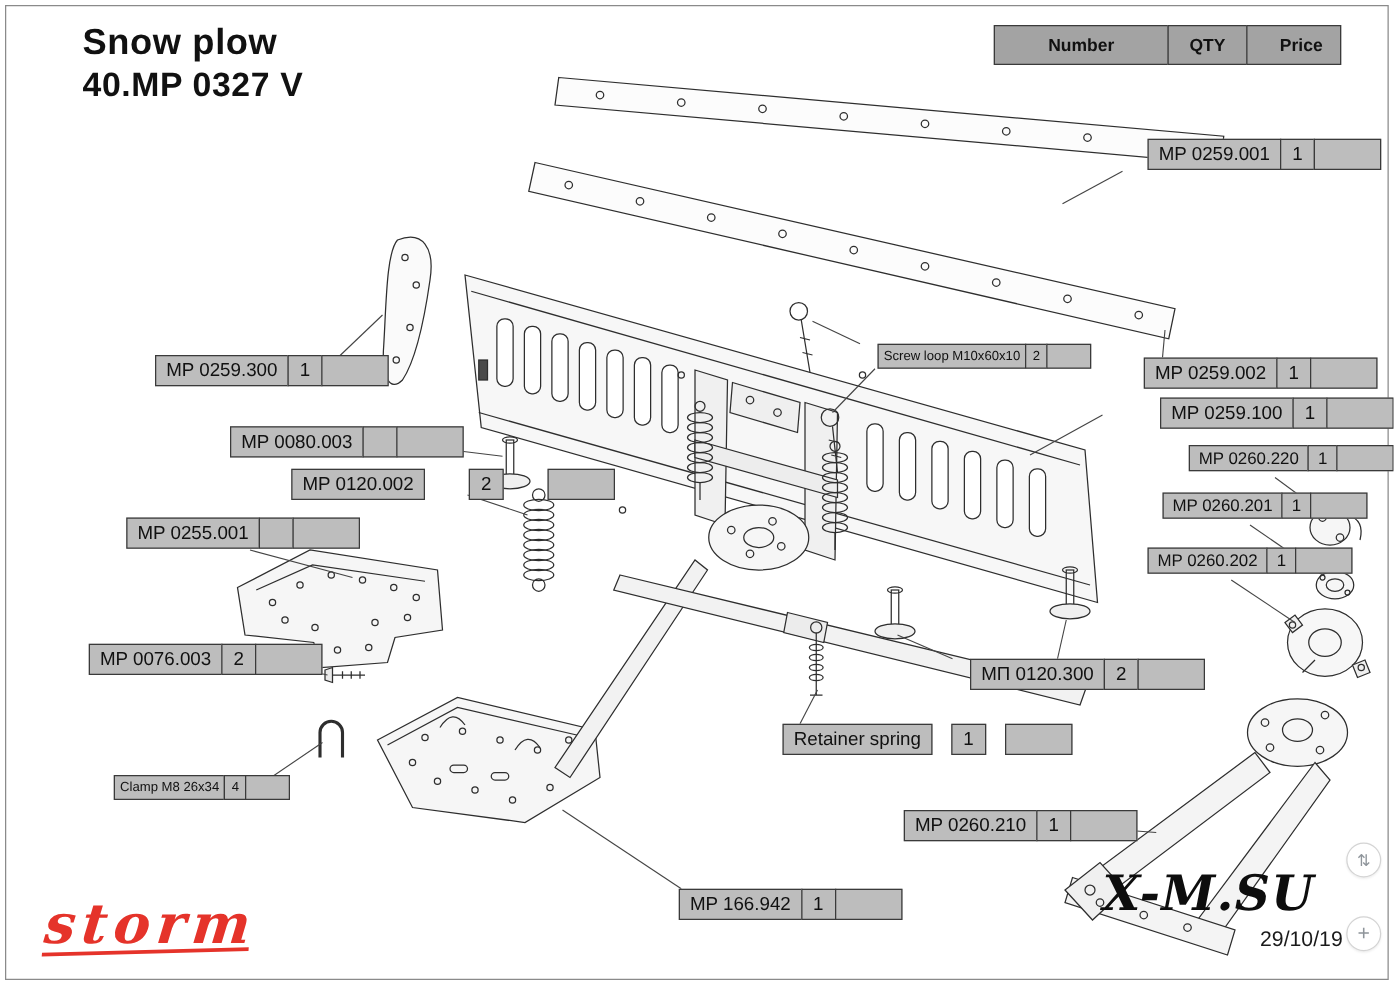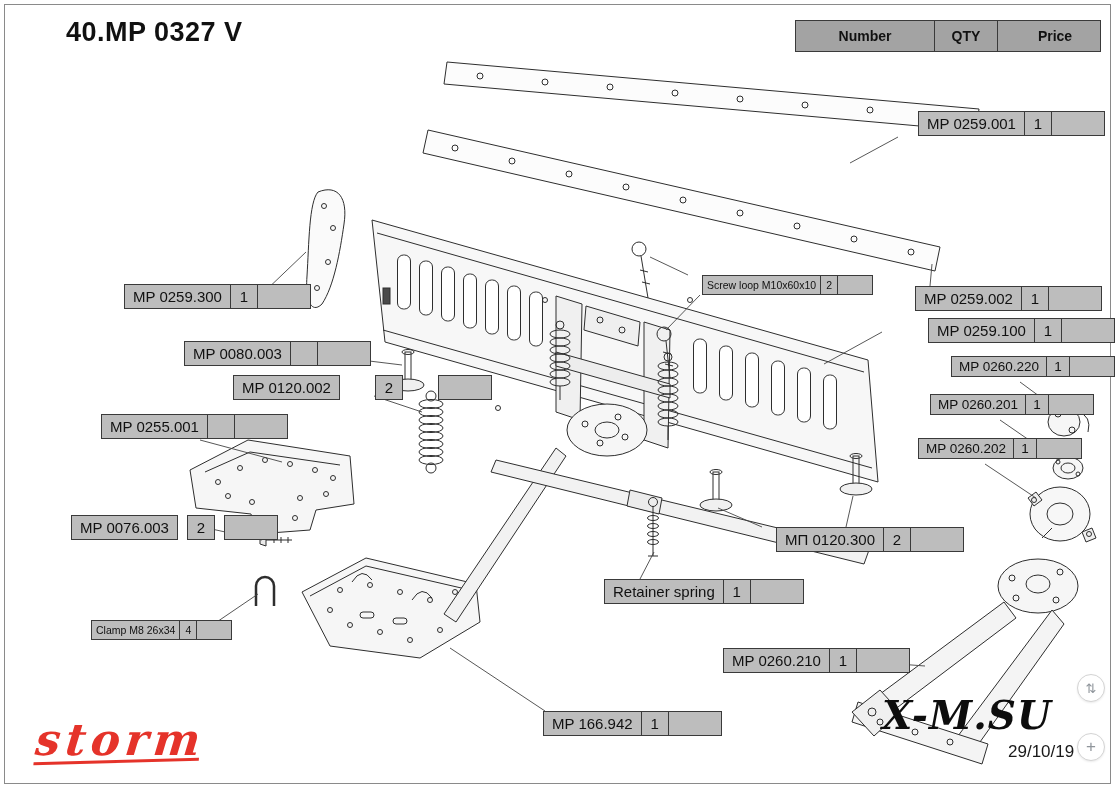--- a/index.html
+++ b/index.html
@@ -14,21 +14,21 @@
   .title .t2{font-size:27px;font-weight:bold;letter-spacing:.5px;}
   
   .hdr{position:absolute;left:795px;top:20px;display:flex;}
   .hdr .cell{
     background:#a3a3a3;border:1px solid #3a3a3a;margin-left:-1px;
     display:flex;align-items:center;justify-content:center;
     font-weight:bold;font-size:14px;height:32px;box-sizing:border-box;
   }
   .hdr .c-number{width:140px;margin-left:0;}
   .hdr .c-qty{width:64px;}
-  .hdr .c-price{width:104px;padding-left:12px;}
+  .hdr .c-price{width:76px;padding-left:12px;}
   
   .plabel{position:absolute;display:flex;align-items:stretch;font-size:15px;padding-left:46px;}
   .plabel .box{
     background:#bdbdbd;border:1px solid #3a3a3a;margin-left:-1px;
     padding:3px 8px;white-space:nowrap;box-sizing:border-box;
     display:flex;align-items:center;
   }
   .plabel .num{margin-left:0;}
   .plabel .qty{width:28px;justify-content:center;padding:3px 2px;}
   .plabel .price{width:54px;}
@@ -329,20 +329,21 @@
         <line x1="846" y1="527" x2="853" y2="496"></line>
         <line x1="640" y1="579" x2="654" y2="552"></line>
         <line x1="205" y1="630" x2="258" y2="594"></line>
         <line x1="859" y1="661" x2="925" y2="666"></line>
         <line x1="545" y1="711" x2="450" y2="648"></line>
       </g>
     </g>
   </svg>
 
   <div class="title">
+    <div class="t1">Snow plow</div>
     <div class="t2">40.MP 0327 V</div>
   </div>
 
   <div class="hdr">
     <div class="cell c-number">Number</div>
     <div class="cell c-qty">QTY</div>
     <div class="cell c-price">Price</div>
   </div>
 
   <div class="plabel" style="left:872px;top:111px;">
@@ -404,33 +405,33 @@
     <span class="box qty">1</span>
     <span class="box price"></span>
   </div>
 
   <div class="plabel mid" style="left:872px;top:438px;">
     <span class="box num">MP 0260.202</span>
     <span class="box qty">1</span>
     <span class="box price"></span>
   </div>
 
-  <div class="plabel" style="left:25px;top:515px;gap:10px;">
+  <div class="plabel" style="left:25px;top:515px;">
     <span class="box num">MP 0076.003</span>
     <span class="box qty">2</span>
     <span class="box price"></span>
   </div>
 
   <div class="plabel" style="left:730px;top:527px;">
     <span class="box num">МП 0120.300</span>
     <span class="box qty">2</span>
     <span class="box price"></span>
   </div>
 
-  <div class="plabel" style="left:558px;top:579px;">
+  <div class="plabel" style="left:580px;top:579px;gap:16px;">
     <span class="box num">Retainer spring</span>
     <span class="box qty">1</span>
     <span class="box price"></span>
   </div>
 
   <div class="plabel small" style="left:45px;top:620px;">
     <span class="box num">Clamp M8 26x34</span>
     <span class="box qty">4</span>
     <span class="box price"></span>
   </div>

